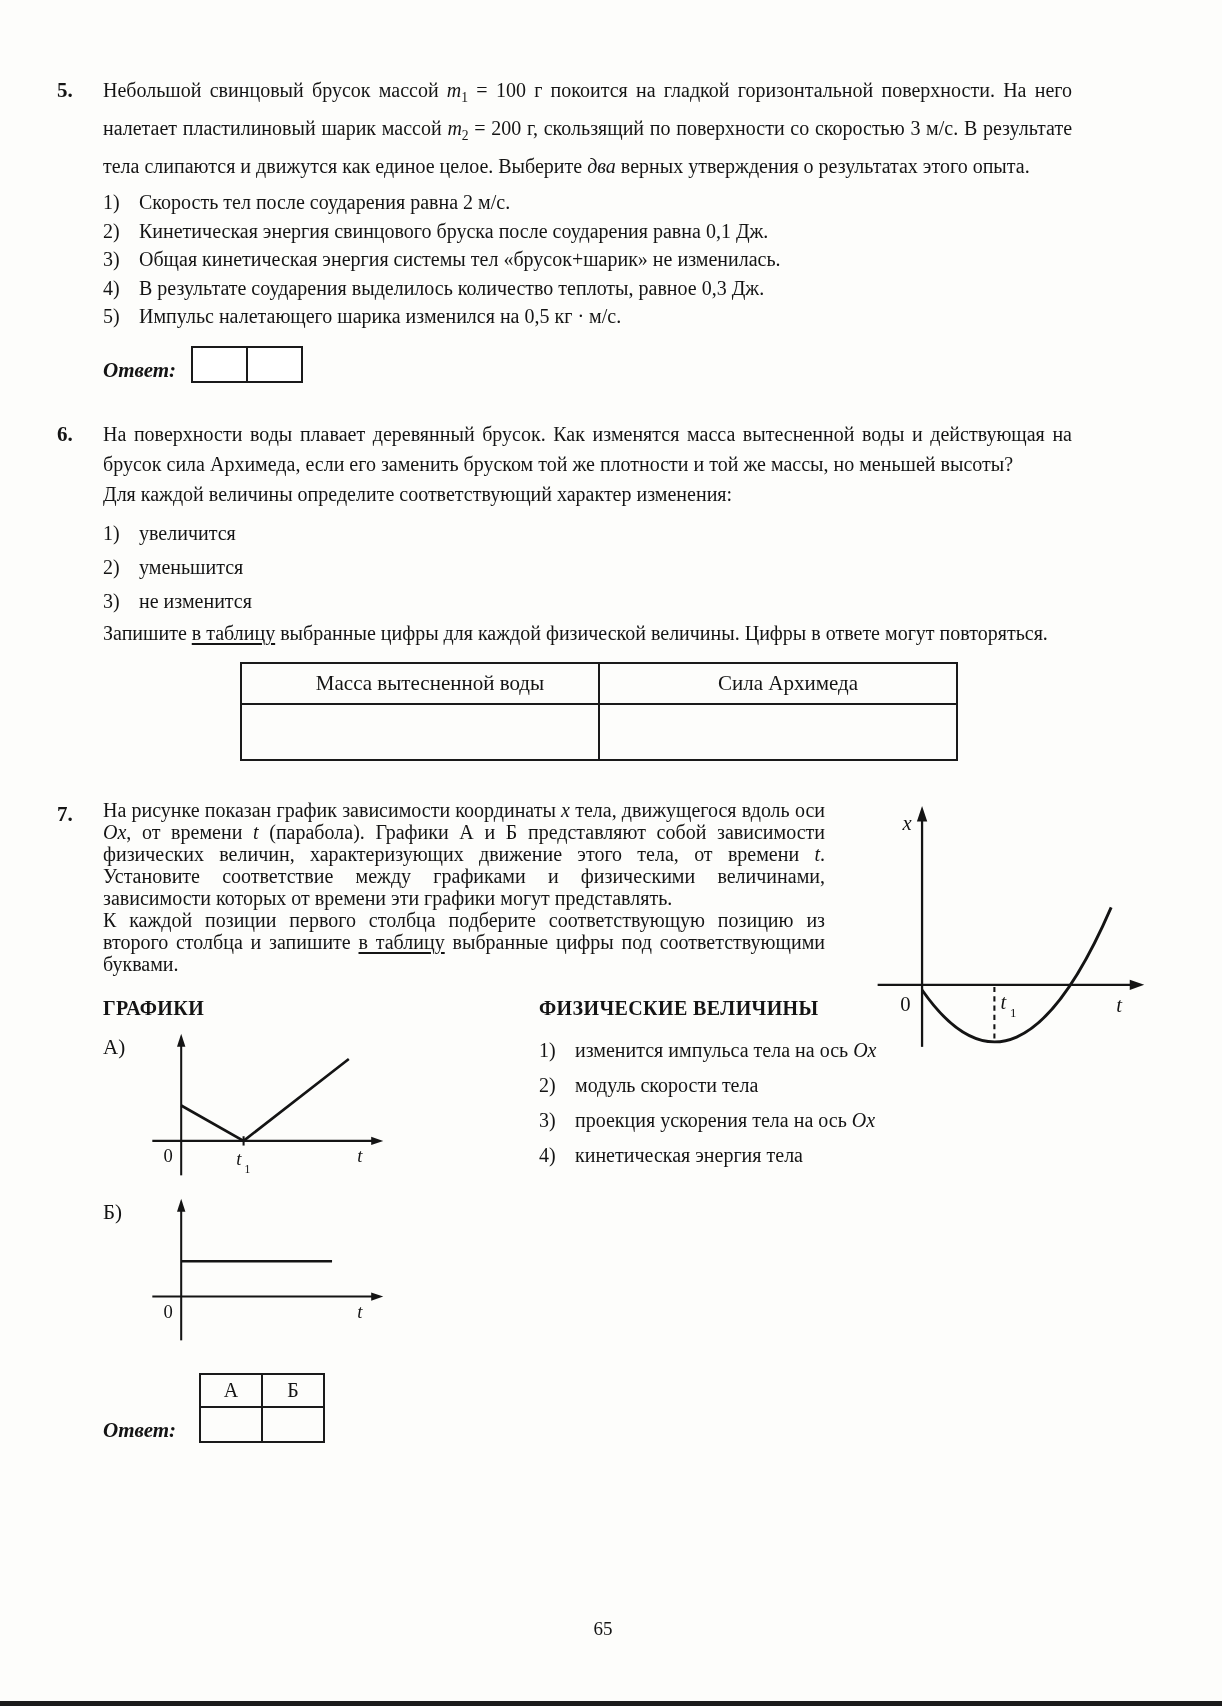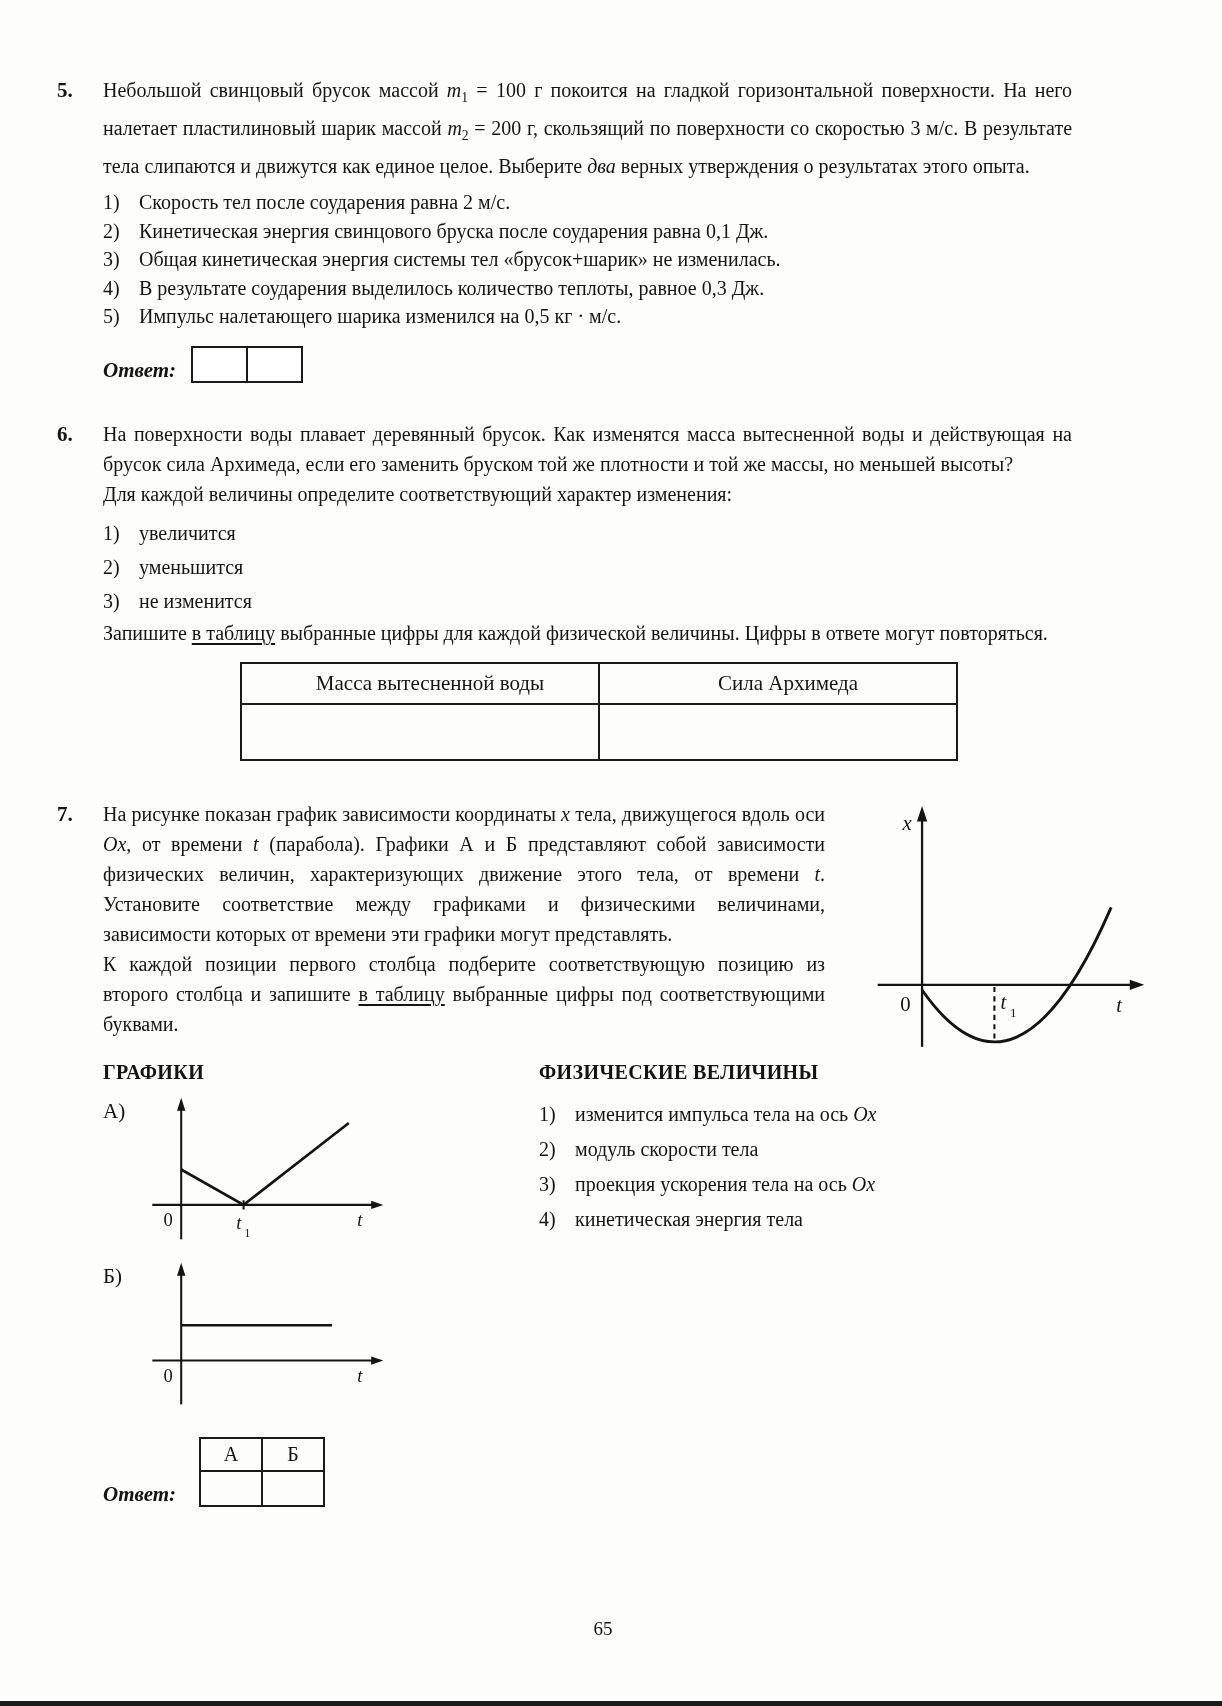--- a/index.html
+++ b/index.html
@@ -33,21 +33,21 @@
   .ansbox .cell + .cell { border-left:2px solid #1a1a1a; margin-left:-2px; }
 
   .sec6 { margin-top:36px; }
   .t6 { margin:14px 0 0 137px; width:718px; border-collapse:collapse; table-layout:fixed; }
   .t6 th, .t6 td { border:2px solid #1a1a1a; }
   .t6 th { height:41px; font-weight:normal; font-size:21px; text-align:center; vertical-align:middle;padding-left:20px; }
   .t6 td { height:56px; }
 
   .sec7 { margin-top:38px; }
   .p7body { position:relative; }
-  .p7text { width:722px; text-align:justify; line-height:30px; }
+  .p7text { width:722px; text-align:justify; line-height:22px; }
   .figure7 { position:absolute; left:760px; top:4px; width:300px; height:248px; }
 
   .cols { display:flex; margin-top:18px; }
   .col-left { width:436px; }
   .col-right { flex:1; }
   .colhead { font-weight:bold; font-size:20px; letter-spacing:0.4px; line-height:30px; }
   .graph-row { display:flex; margin-top:8px; }
   .graph-row.b { margin-top:16px; }
   .graph-label { width:36px; font-size:21px; padding-top:4px; }
   svg.graph { width:252px; height:149px; }

